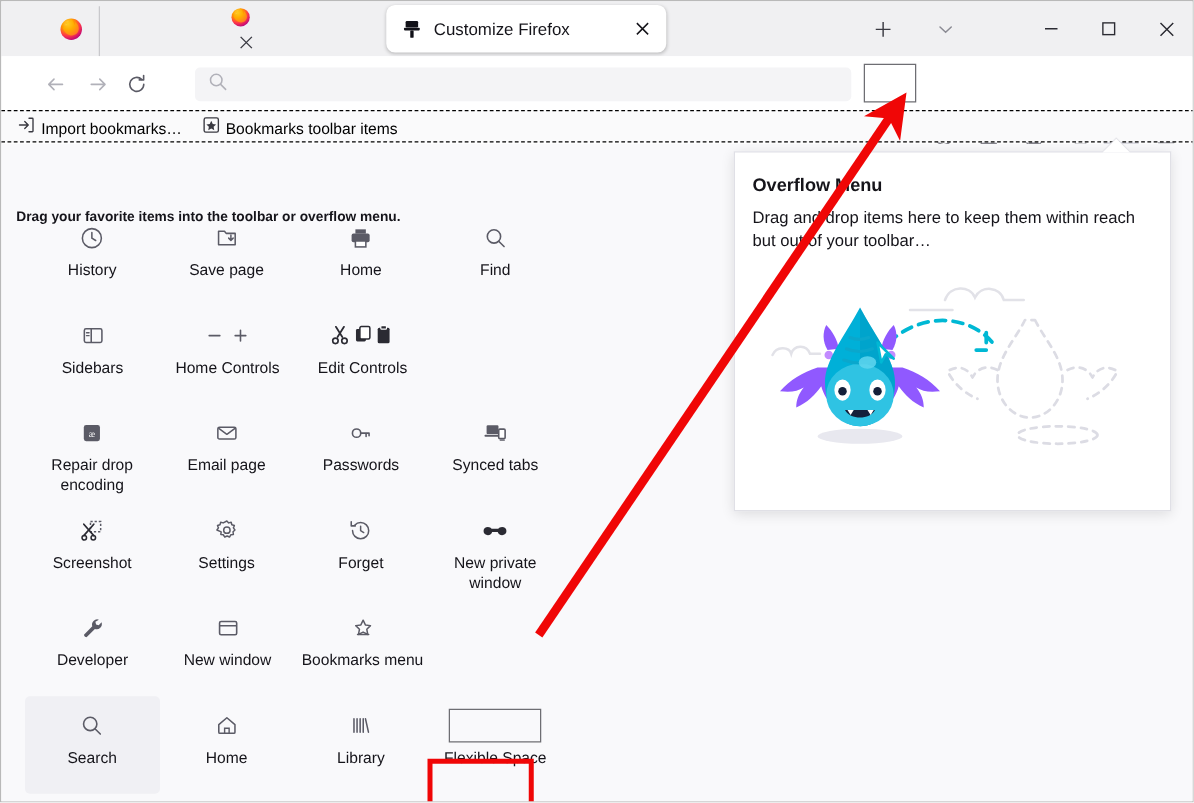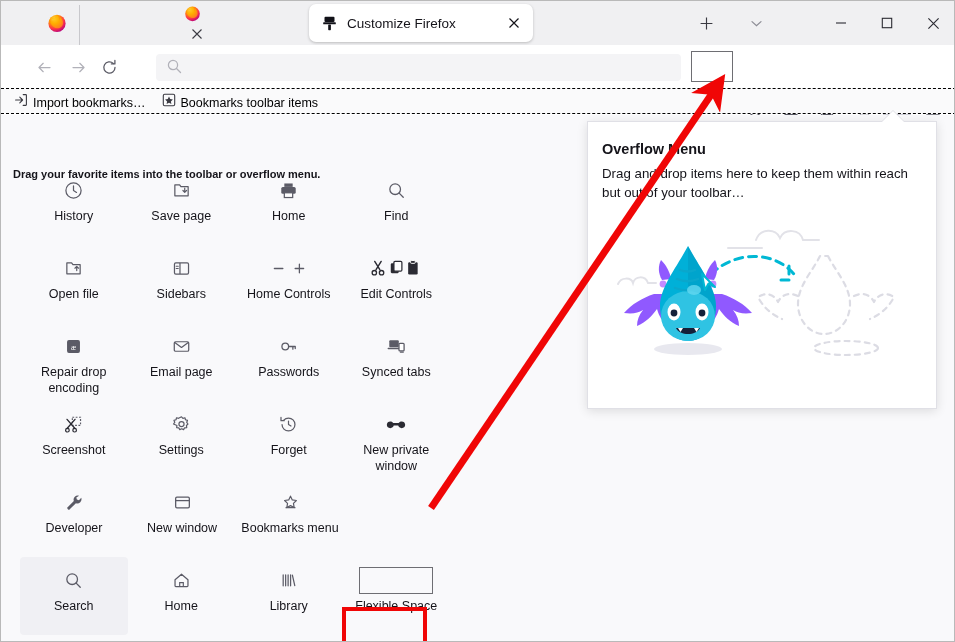--- a/index.html
+++ b/index.html
@@ -426,29 +426,20 @@
             <svg width="19" height="19" viewBox="0 0 20 20">
                 <circle cx="8.6" cy="8.6" r="5.6" stroke="#5b5b66" stroke-width="1.35" fill="none"></circle>
                 <path d="M12.8 12.8l4.3 4.3" stroke="#5b5b66" stroke-width="1.35" stroke-linecap="round"></path>
               </svg>
           </span>
           <span class="pal-label">Find</span>
         </div>
       </div>
 
       <div class="grid-row">
-        <div class="pal-item">
-          <span class="pal-icon">
-            <svg width="19" height="19" viewBox="0 0 20 20">
-                <path d="M3 4.2h5l1.4 1.8H17v9.6H3z" stroke="#5b5b66" stroke-width="1.3" fill="none" stroke-linejoin="round"></path>
-                <path d="M13.4 12.2V7.8M11.5 9.7l1.9-1.9 1.9 1.9" stroke="#5b5b66" stroke-width="1.25" fill="none" stroke-linecap="round" stroke-linejoin="round"></path>
-              </svg>
-          </span>
-          <span class="pal-label">Open file</span>
-        </div>
         <div class="pal-item">
           <span class="pal-icon">
             <svg width="19" height="19" viewBox="0 0 20 20">
                 <rect x="2.6" y="4.2" width="14.8" height="11.6" rx="1.4" stroke="#5b5b66" stroke-width="1.3" fill="none"></rect>
                 <path d="M8.4 4.2v11.6" stroke="#5b5b66" stroke-width="1.3"></path>
                 <path d="M4.4 7.6h2.2M4.4 10h2.2" stroke="#5b5b66" stroke-width="1.1" stroke-linecap="round"></path>
               </svg>
           </span>
           <span class="pal-label">Sidebars</span>
         </div>

